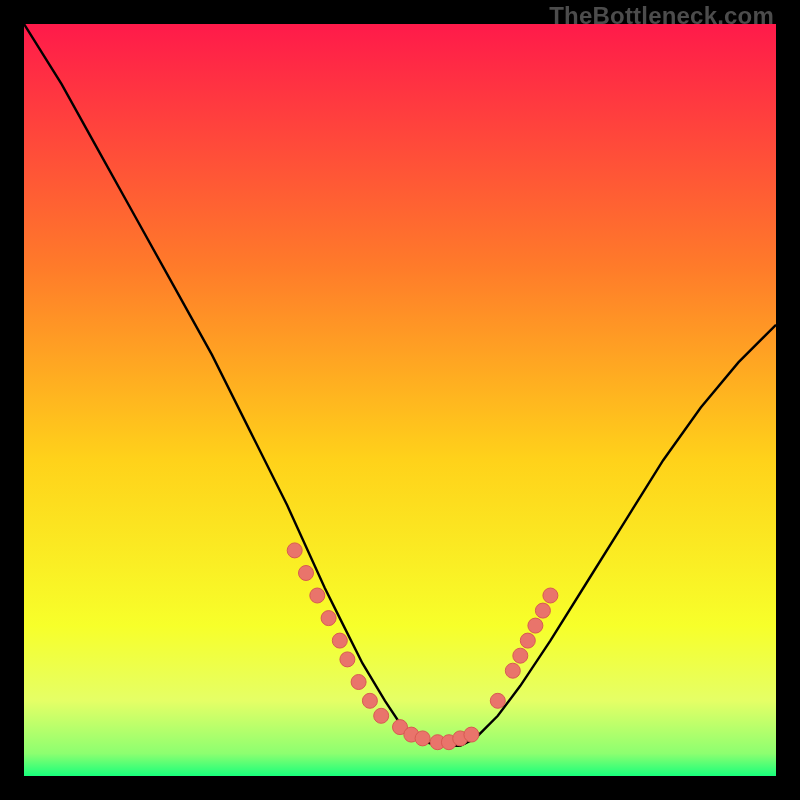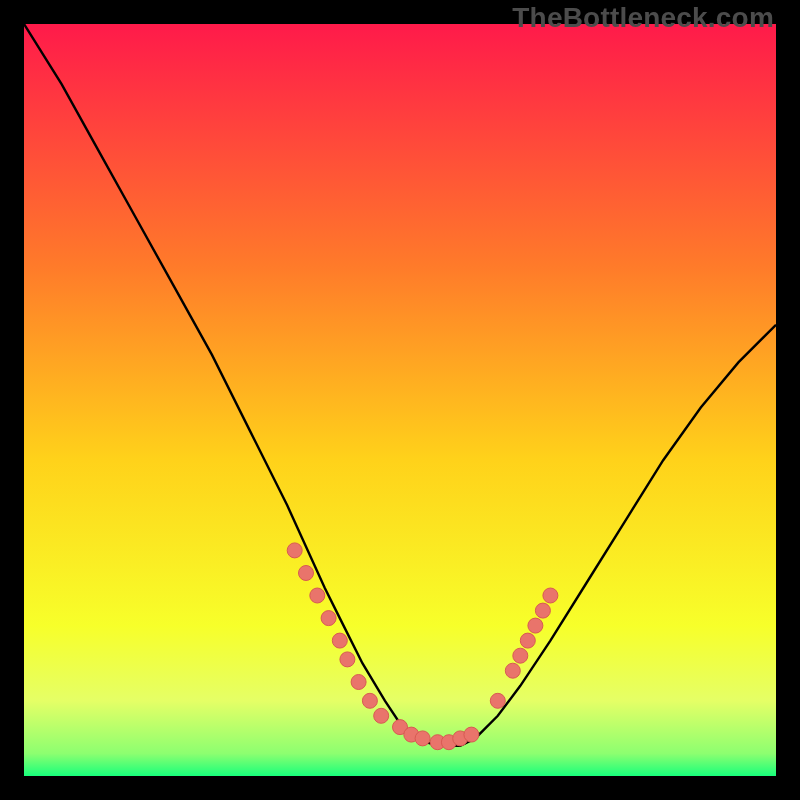--- a/index.html
+++ b/index.html
@@ -24,21 +24,21 @@
     left: 0;
     top: 0;
     width: 752px;
     height: 752px;
   }
   .watermark {
     position: absolute;
     top: 2px;
     right: 26px;
     color: #4c4c4c;
-    font-size: 28px;
+    font-size: 24px;
     font-weight: 600;
     letter-spacing: 0.2px;
     user-select: none;
   }
 </style>
 </head>
 <body>
 
 <div class="frame">
   <svg class="plot-area" viewBox="0 0 752 752" preserveAspectRatio="none">

